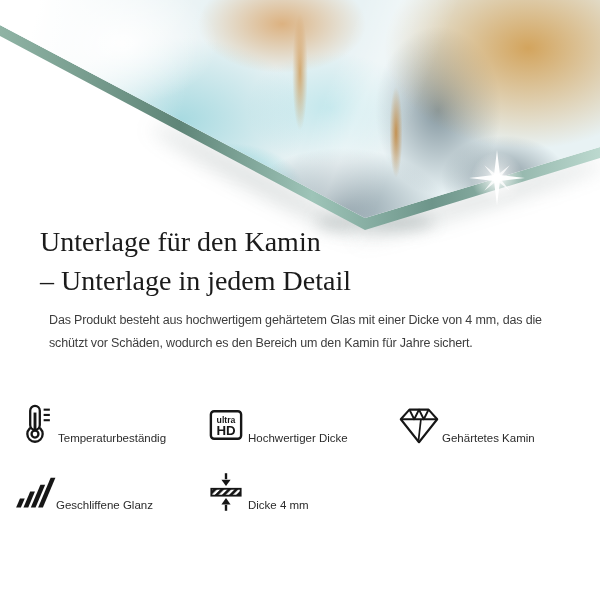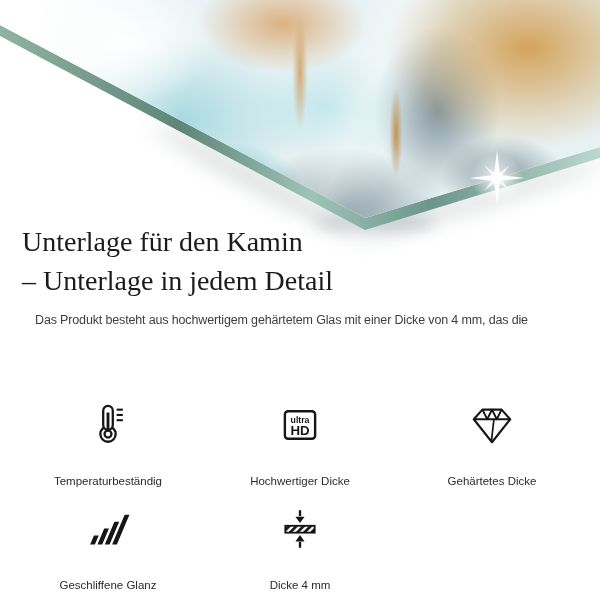--- a/index.html
+++ b/index.html
@@ -33,34 +33,34 @@
       radial-gradient(ellipse 90px 60px at 84% 74%,rgba(100,120,130,.75),transparent 70%),
       radial-gradient(ellipse 150px 90px at 57% 88%,rgba(125,145,155,.9),transparent 70%),
       radial-gradient(ellipse 110px 70px at 38% 80%,rgba(70,185,195,.85),transparent 70%),
       radial-gradient(ellipse 170px 110px at 30% 50%,rgba(160,215,222,.9),transparent 75%),
       radial-gradient(ellipse 120px 80px at 55% 45%,rgba(190,230,235,.9),transparent 70%),
       #e8f2f4;
   }
   .sparkle{position:absolute;left:457px;top:138px;width:80px;height:80px;z-index:3;}
   
   .heading{
-    position:absolute;left:22px;top:222px;z-index:4;
+    position:absolute;left:40px;top:222px;z-index:4;
     font-family:"Liberation Serif",serif;font-size:28px;line-height:39px;
     color:#1b1b1b;font-weight:400;white-space:nowrap;
   }
   .para{
-    position:absolute;left:35px;top:309px;z-index:4;
+    position:absolute;left:49px;top:309px;z-index:4;
     font-size:12.5px;letter-spacing:-0.15px;line-height:23px;color:#3d3d3d;white-space:nowrap;
   }
   
   .features{
     position:absolute;left:12px;top:400px;width:576px;z-index:4;
     display:grid;grid-template-columns:repeat(3,1fr);row-gap:17px;
   }
-  .feat{display:flex;flex-direction:column;align-items:center;}
+  .feat{display:flex;flex-direction:row;align-items:center;}
   .icon-box{height:50px;display:flex;align-items:center;justify-content:center;}
   .feat-label{margin-top:25px;font-size:11.5px;color:#2b2b2b;white-space:nowrap;}
   svg text{font-family:"Liberation Sans",sans-serif;}
 </style>
 </head>
 <body>
 
 <div class="hero">
   <div class="shadow s1"></div>
   <div class="shadow s2"></div>
@@ -81,20 +81,21 @@
   </svg>
 </div>
 
 <div class="heading">
   <div>Unterlage für den Kamin</div>
   <div>– Unterlage in jedem Detail</div>
 </div>
 
 <div class="para">
   <div>Das Produkt besteht aus hochwertigem gehärtetem Glas mit einer Dicke von 4 mm, das die</div>
+  <div>schützt vor Schäden, wodurch es den Bereich um den Kamin für Jahre sichert.</div>
 </div>
 
 <div class="features">
 
   <div class="feat">
     <div class="icon-box">
       <svg width="46" height="46" viewBox="0 0 48 48">
         <circle cx="24" cy="33.5" r="8" fill="none" stroke="#161616" stroke-width="2.4"></circle>
         <rect x="19" y="4" width="10" height="25" rx="5" fill="#ffffff" stroke="#161616" stroke-width="2.4"></rect>
         <line x1="24" y1="11" x2="24" y2="29" stroke="#161616" stroke-width="3"></line>
@@ -121,21 +122,21 @@
 
   <div class="feat">
     <div class="icon-box">
       <svg width="46" height="46" viewBox="0 0 48 48">
         <path d="M14 8 L34 8 L43 18 L24 42 L5 18 Z" fill="none" stroke="#161616" stroke-width="2.2" stroke-linejoin="round"></path>
         <path d="M5 18 L43 18" fill="none" stroke="#161616" stroke-width="2"></path>
         <path d="M14 8 L19 18 L24 8 L29 18 L34 8" fill="none" stroke="#161616" stroke-width="2" stroke-linejoin="round"></path>
         <path d="M26 18 L23.5 40" fill="none" stroke="#161616" stroke-width="1.8"></path>
       </svg>
     </div>
-    <div class="feat-label">Gehärtetes Dicke</div>
+    <div class="feat-label">Gehärtetes Kamin</div>
   </div>
 
   <div class="feat">
     <div class="icon-box">
       <svg width="44" height="44" viewBox="0 0 48 48">
         <path d="M4.5 41 L9.7 41 L13.9 31 L8.7 31 Z" fill="#161616"></path>
         <path d="M12.5 41 L17.7 41 L25.05 23.5 L19.85 23.5 Z" fill="#161616"></path>
         <path d="M20.5 41 L25.7 41 L36.2 16 L31 16 Z" fill="#161616"></path>
         <path d="M28.5 41 L33.7 41 L47.35 8.5 L42.15 8.5 Z" fill="#161616"></path>
       </svg>

